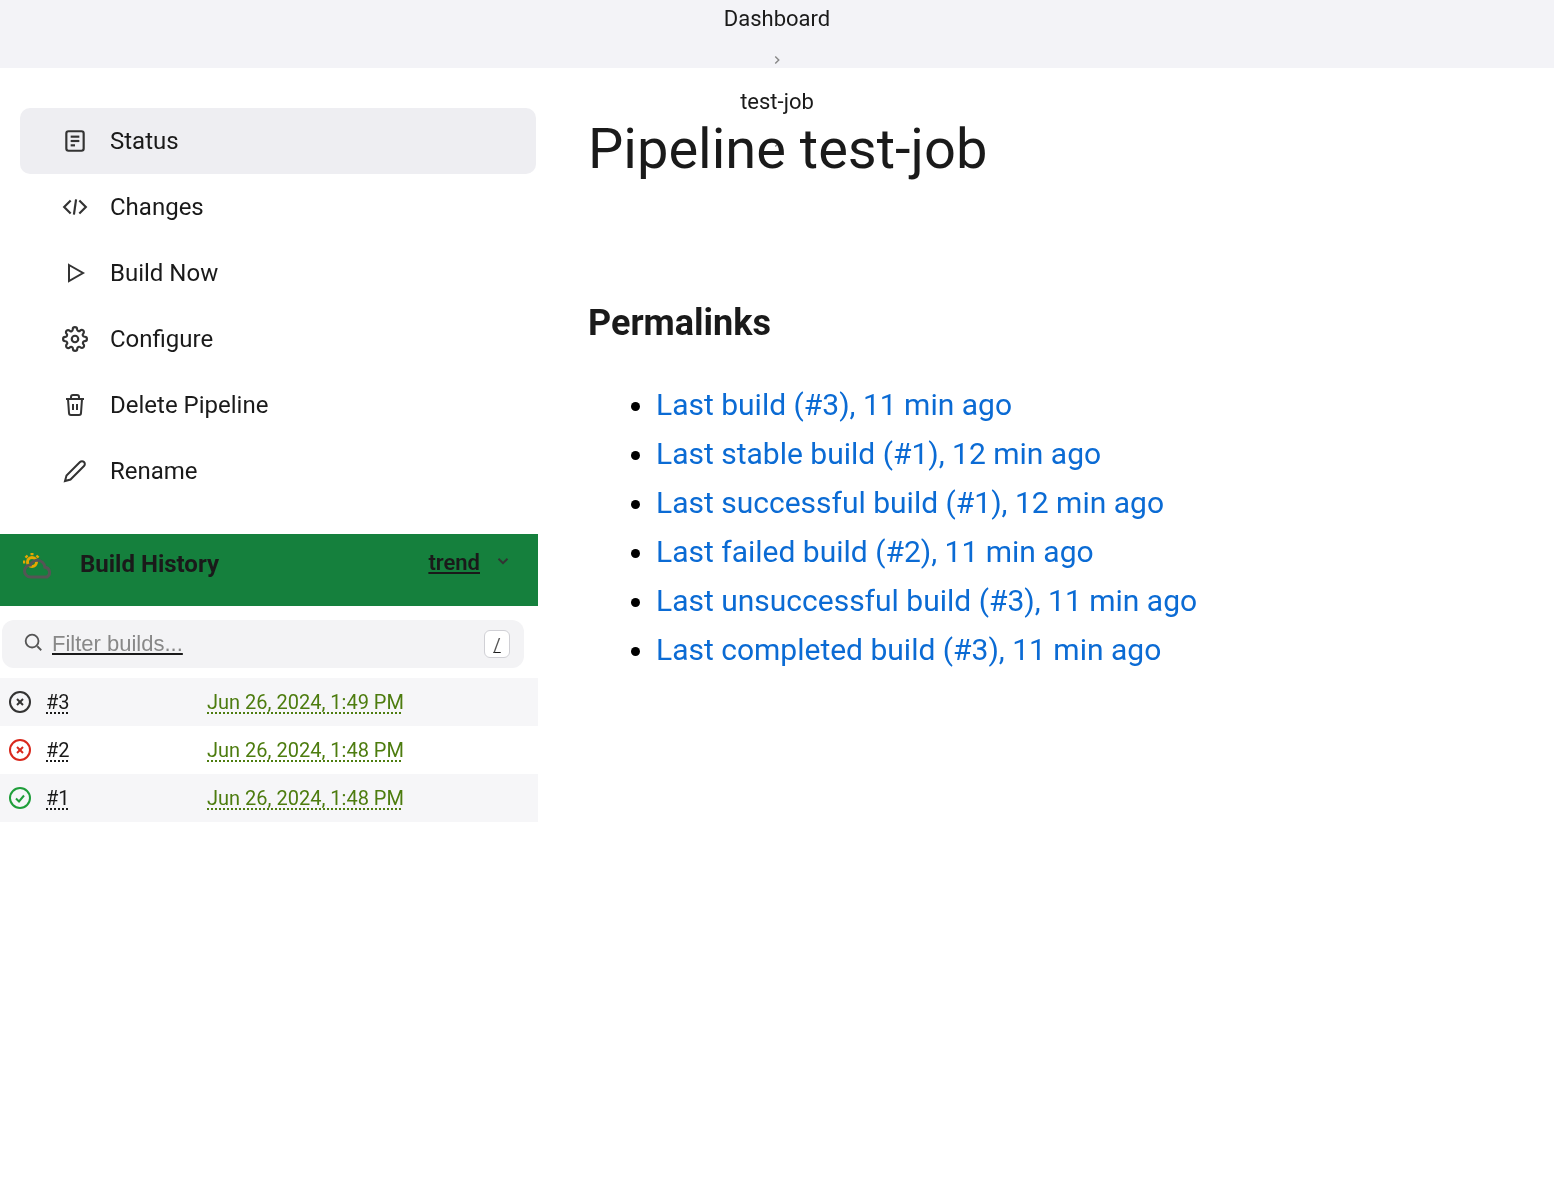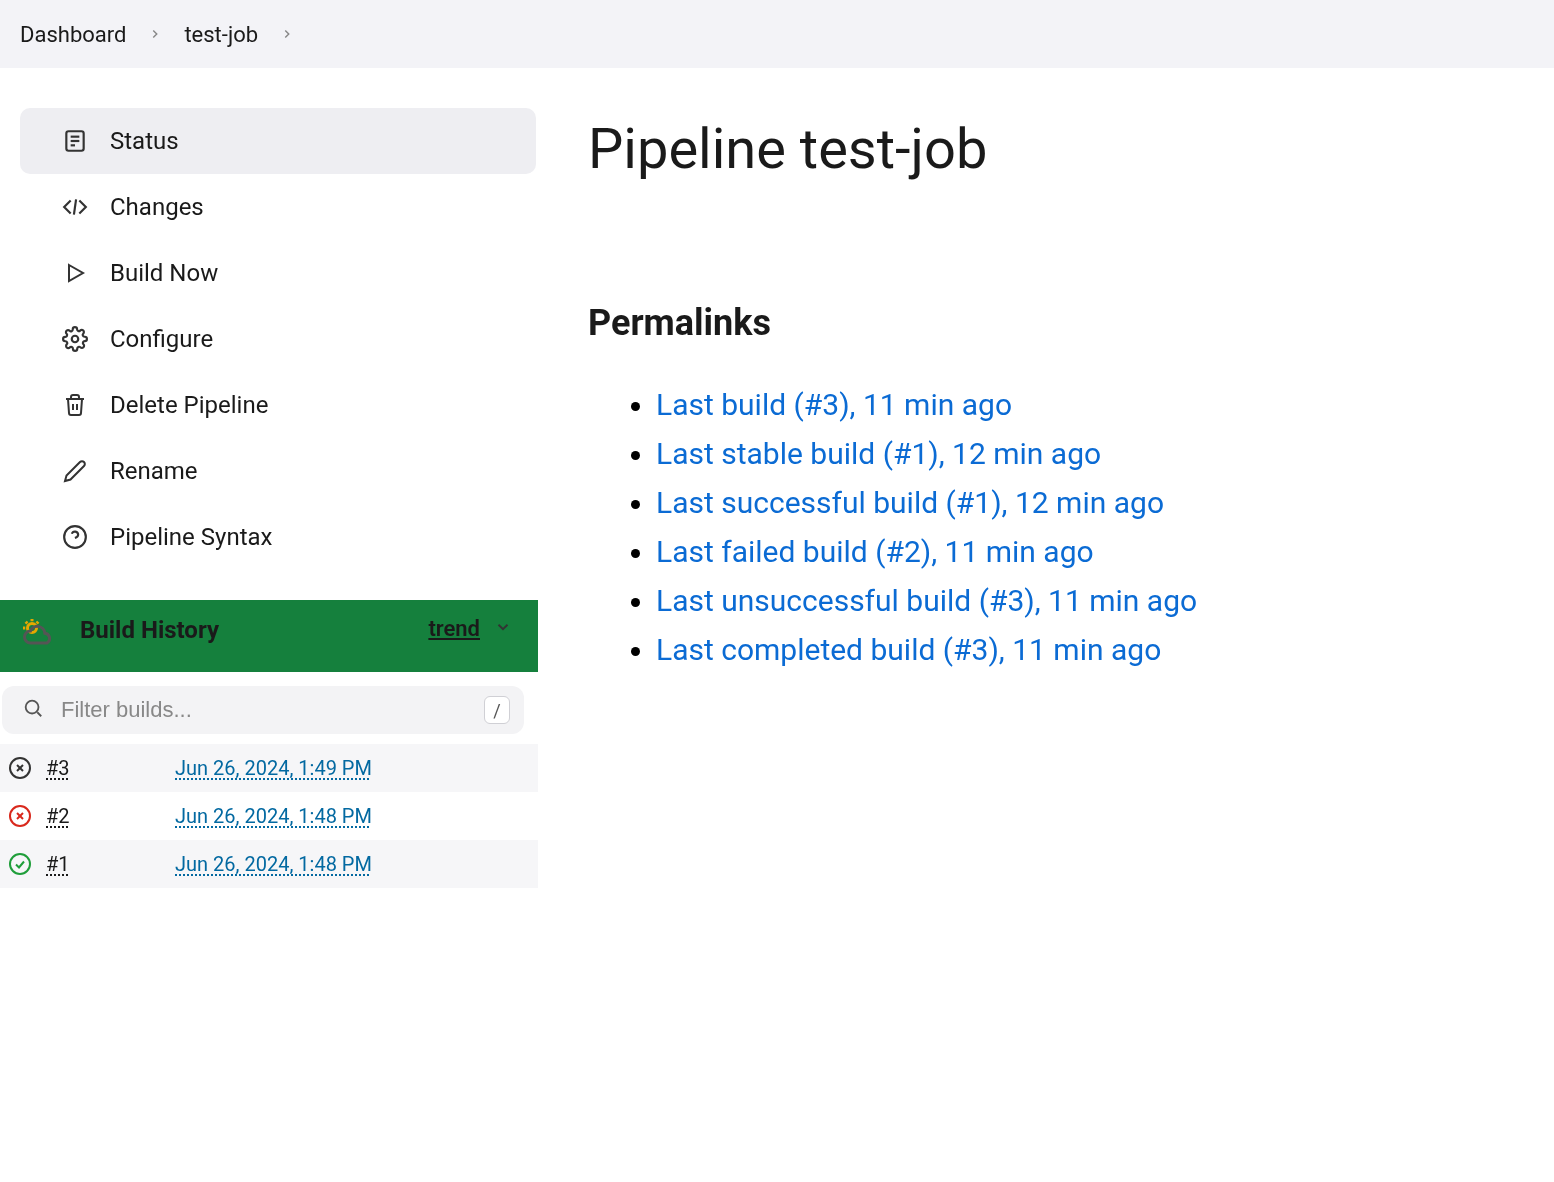--- a/index.html
+++ b/index.html
@@ -9,24 +9,25 @@
   color: #1a1a1a;
   width: 1554px;
   overflow-x: hidden;
 }
 
 
 .breadcrumb {
   background: #f3f3f7;
   display: flex;
   align-items: center;
-  padding: 22px 20px;
+  padding: 6px 20px;
   font-size: 22px;
   gap: 22px;
   height: 68px;
+  flex-direction: column;
 }
 .breadcrumb a {
   color: #1a1a1a;
   text-decoration: none;
 }
 .breadcrumb .chev {
   color: #888;
   display: inline-flex;
 }
 
@@ -93,21 +94,22 @@
   font-weight: 600;
 }
 
 .search-wrap {
   margin: 14px 14px 10px 2px;
   background: #f3f3f5;
   border-radius: 12px;
   display: flex;
   align-items: center;
   padding: 10px 14px 10px 20px;
-  gap: 17px;
+  gap: 8px;
+  text-decoration: underline;
 }
 .search-wrap input {
   flex:1;
   border:none;
   background:transparent;
   font-size: 22px;
   outline:none;
   color:#333;
 }
 .search-wrap input::placeholder { color:#888; }
@@ -134,21 +136,22 @@
 .build-row.alt { background:#f6f6f8; }
 .build-row .status-icon { width:24px; height:24px; flex-shrink:0; }
 .build-row .bnum {
   text-decoration: underline dotted;
   text-underline-offset: 3px;
   min-width: 115px;
 }
 .build-row .bdate {
   text-decoration: underline dotted;
   text-underline-offset: 3px;
-  color: #0369a1;
+  color: #4d7c0f;
+  margin-left: 32px;
 }
 
 
 .page-title {
   font-size: 56px;
   font-weight: 400;
   margin-bottom: 120px;
 }
 .perma-title {
   font-size: 36px;
@@ -246,30 +249,20 @@
 
     <div class="nav-item">
       <span class="icon">
         <svg width="24" height="24" viewBox="0 0 24 24" fill="none" stroke="#333" stroke-width="2">
             <path d="M17 3a2.828 2.828 0 1 1 4 4L7.5 20.5 2 22l1.5-5.5L17 3z"></path>
           </svg>
       </span>
       <span>Rename</span>
     </div>
 
-    <div class="nav-item">
-      <span class="icon">
-        <svg width="26" height="26" viewBox="0 0 24 24" fill="none" stroke="#333" stroke-width="2">
-            <circle cx="12" cy="12" r="10"></circle>
-            <path d="M9.09 9a3 3 0 0 1 5.83 1c0 2-3 3-3 3"></path>
-            <line x1="12" y1="17" x2="12" y2="17.01"></line>
-          </svg>
-      </span>
-      <span>Pipeline Syntax</span>
-    </div>
 
     <div class="bh-header">
       <span>
         <svg width="36" height="36" viewBox="0 0 24 24" fill="none" stroke-width="2">
           <g stroke="#e6a700">
               <circle cx="8" cy="8" r="3"></circle>
               <line x1="8" y1="2" x2="8" y2="3.5"></line>
               <line x1="2" y1="8" x2="3.5" y2="8"></line>
               <line x1="3.8" y1="3.8" x2="4.9" y2="4.9"></line>
               <line x1="12.2" y1="3.8" x2="11.1" y2="4.9"></line>

